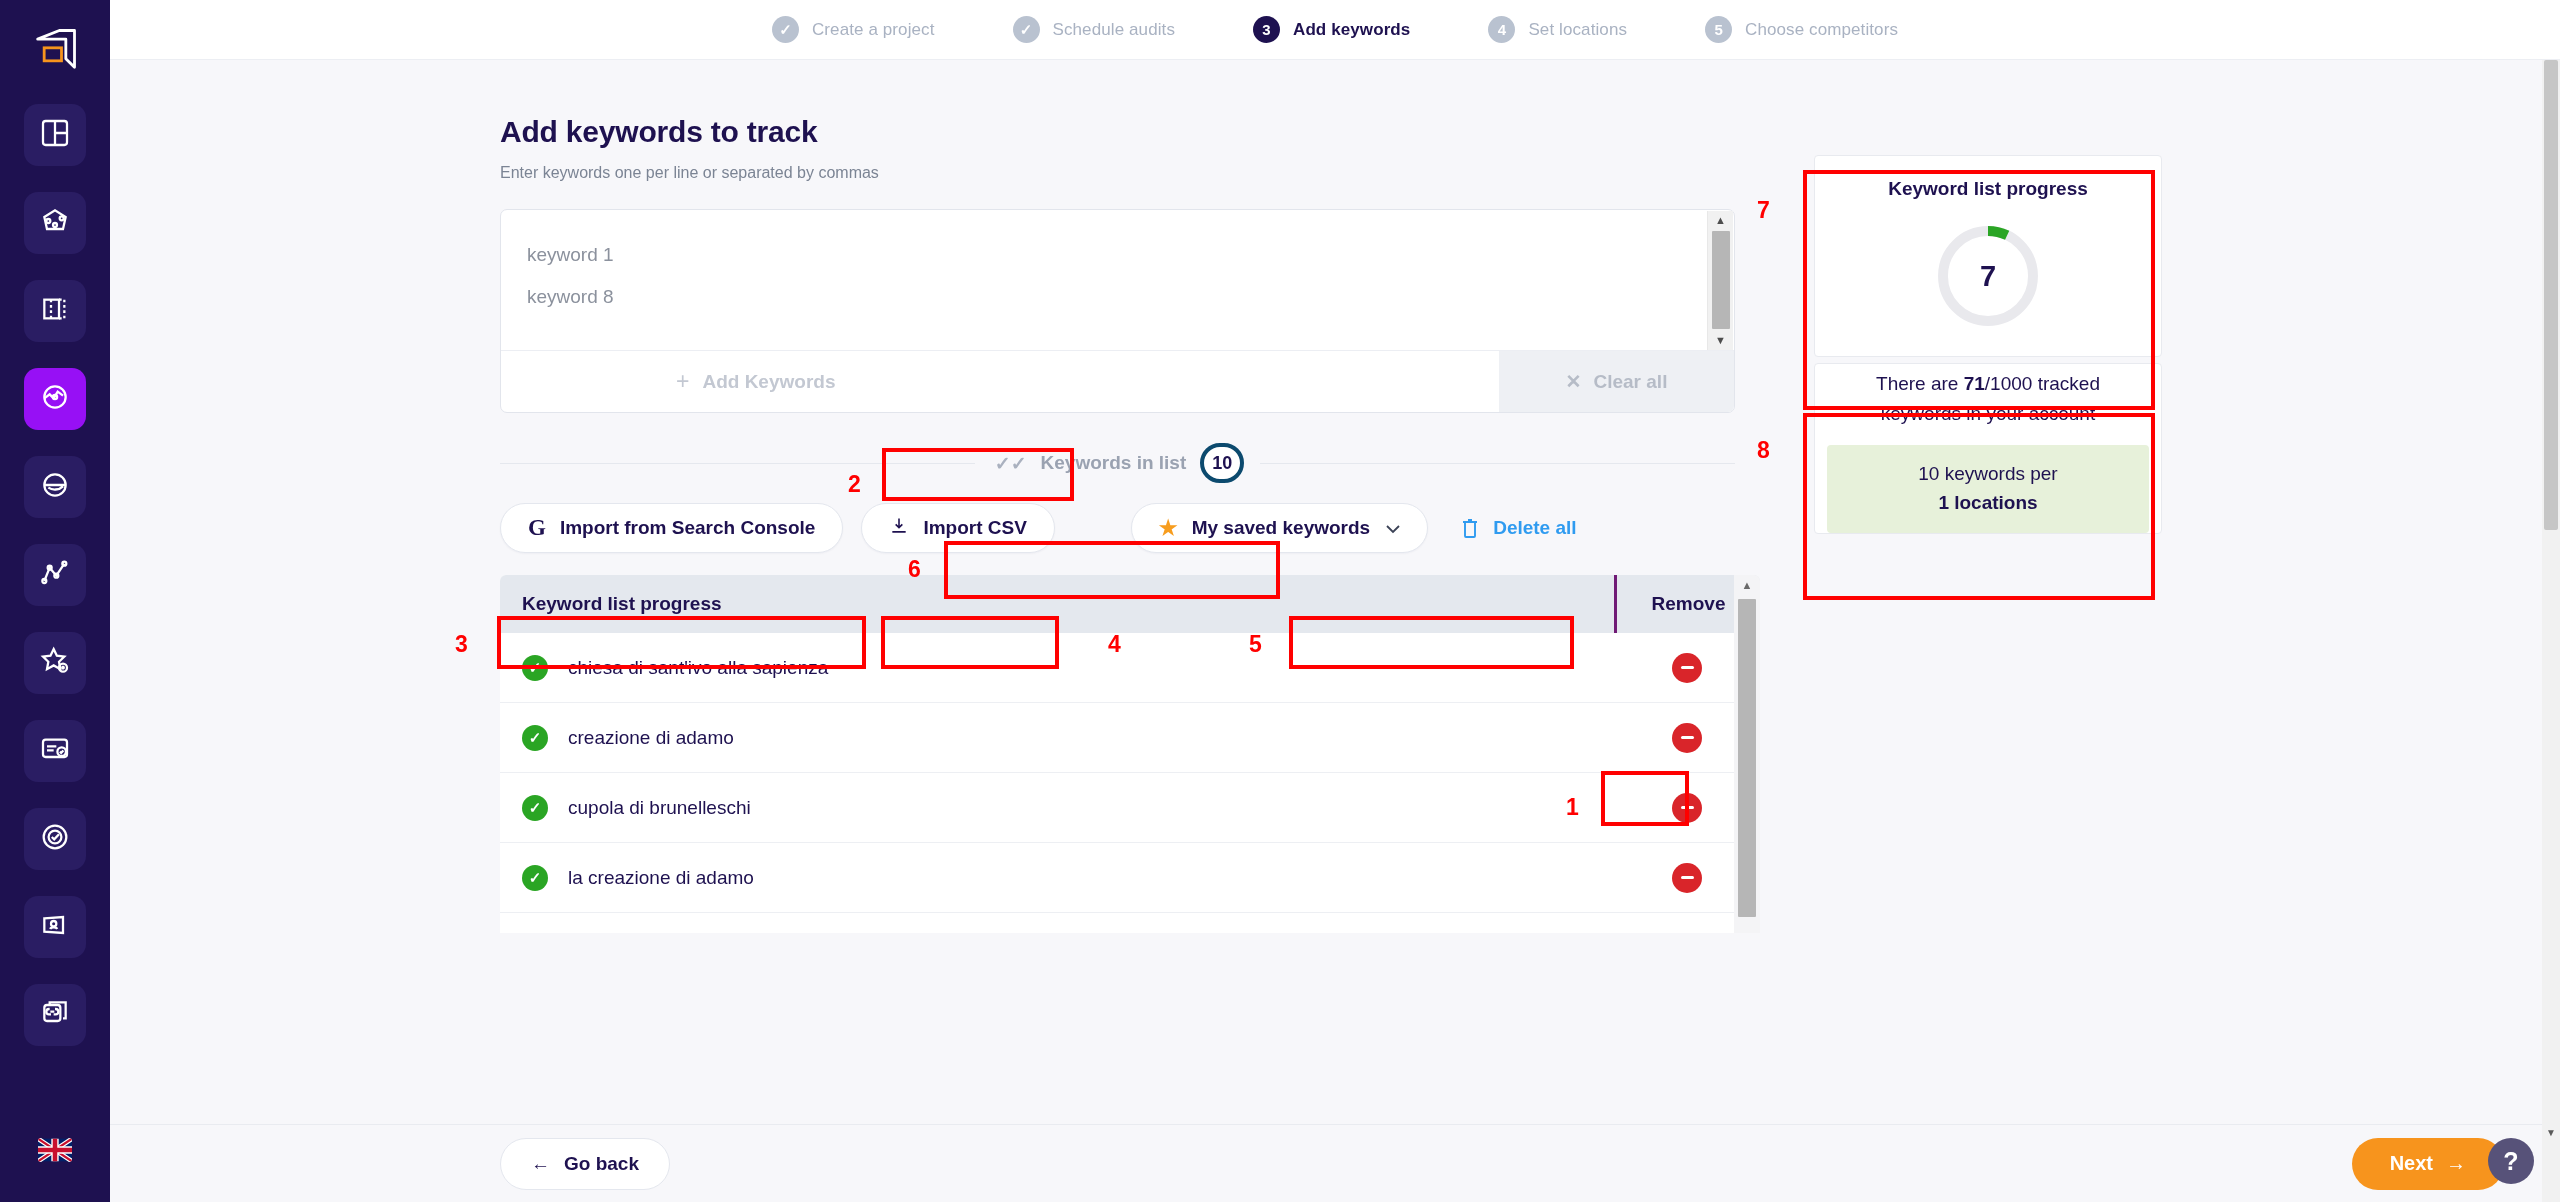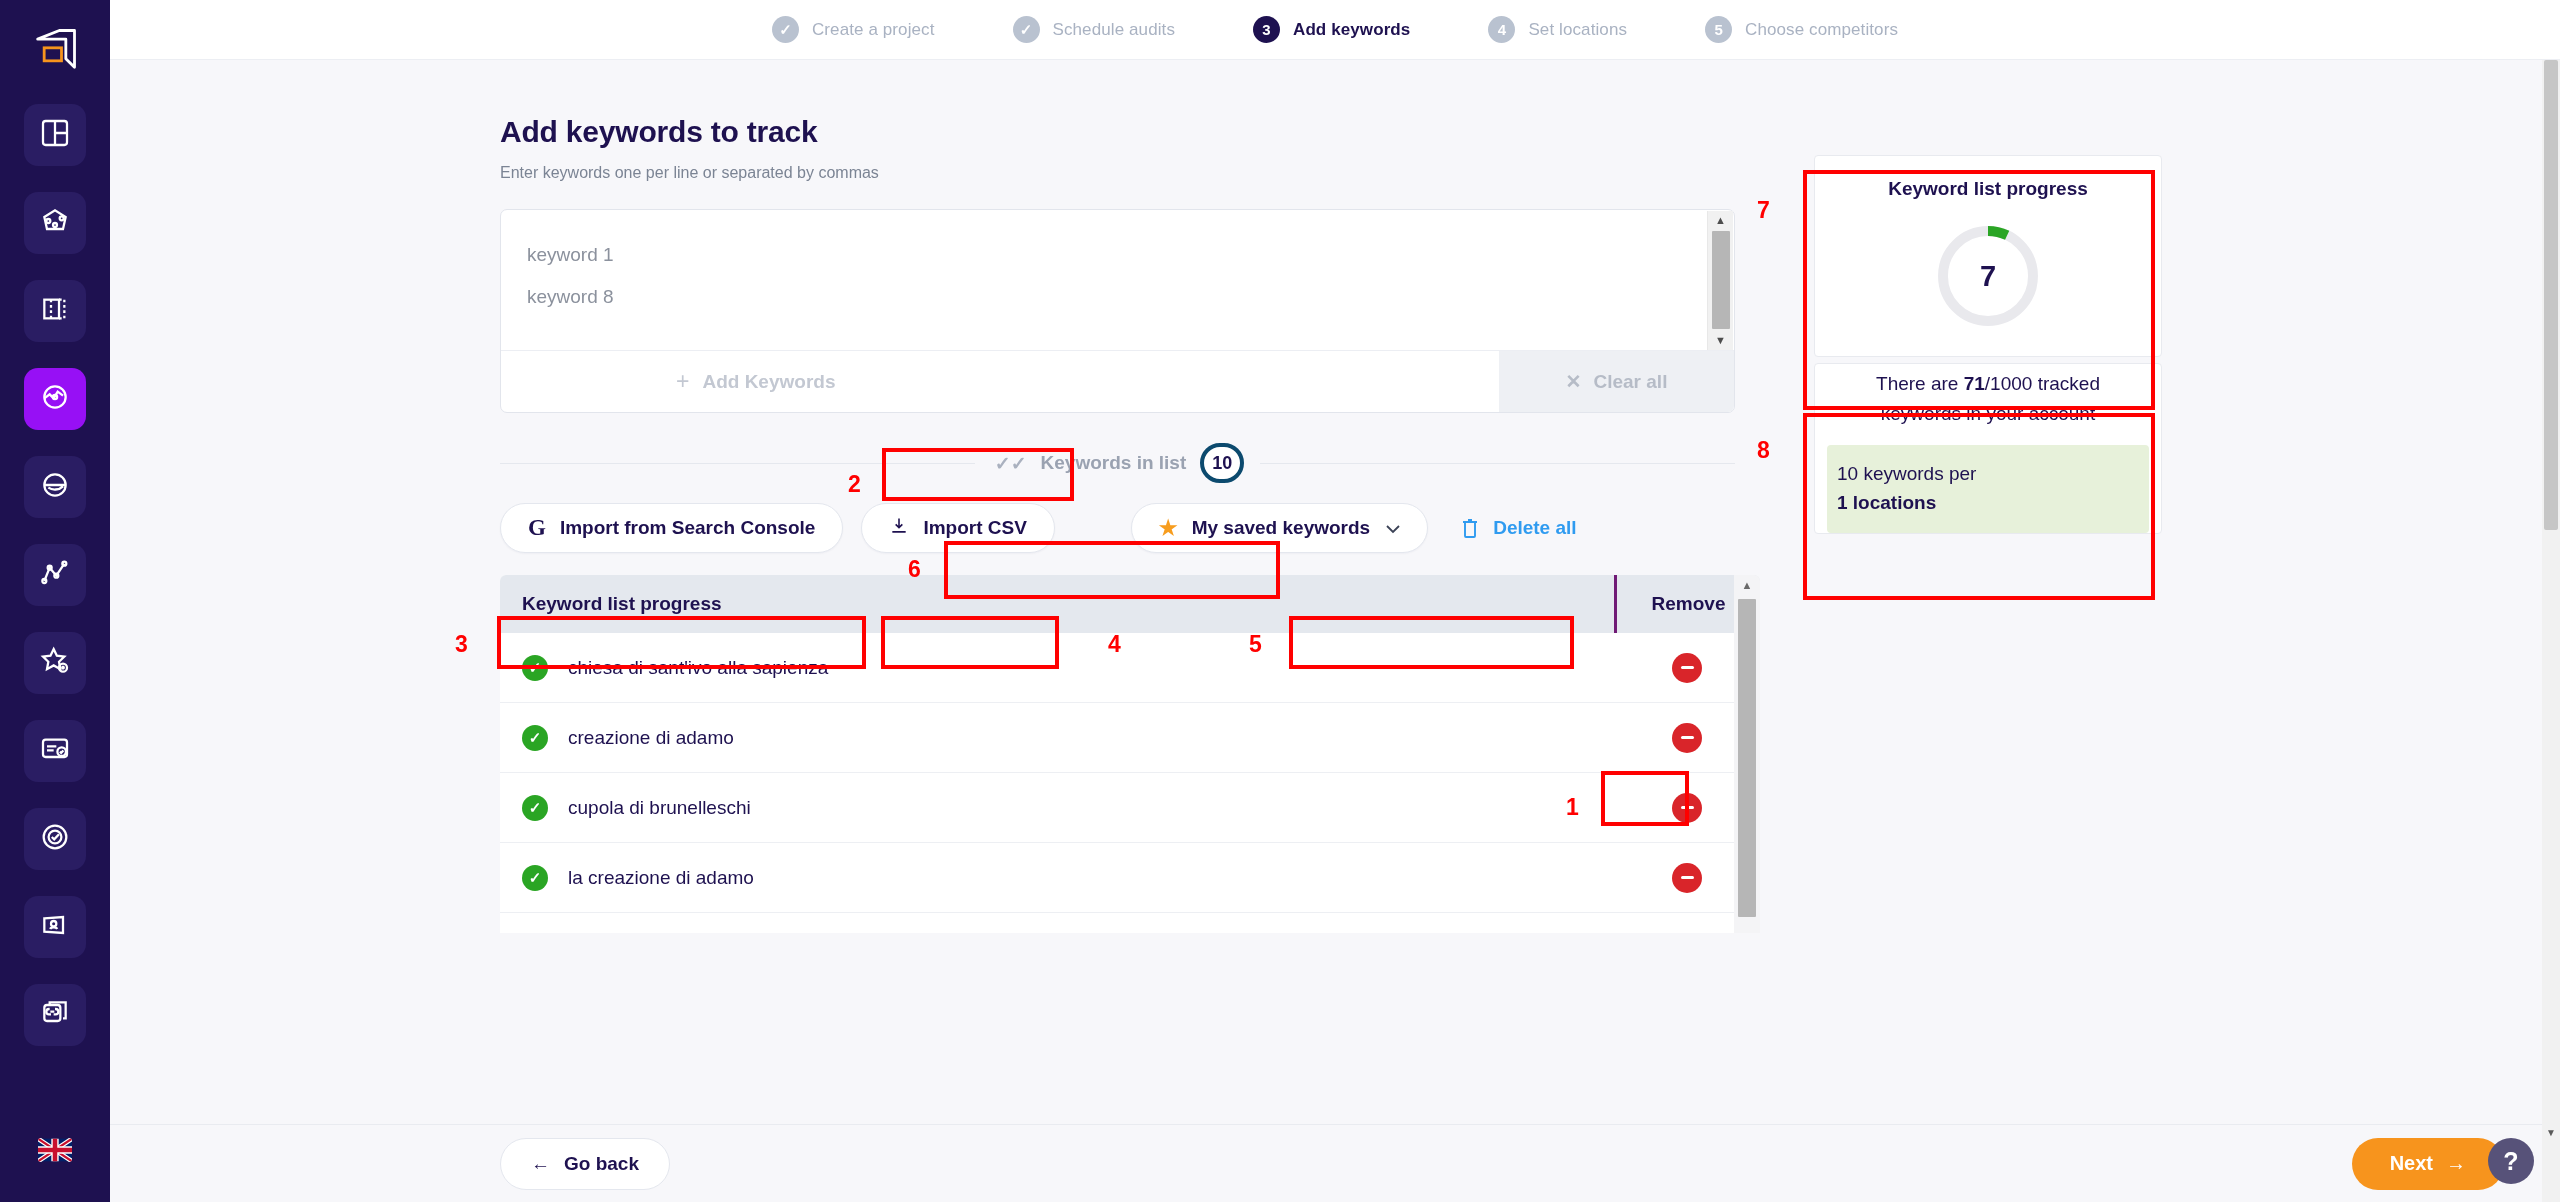--- a/index.html
+++ b/index.html
@@ -163,21 +163,21 @@
   .donut { width: 108px; height: 108px; margin: 22px auto 0; position: relative; }
   .donut-num {
     position: absolute; inset: 0; display: flex; align-items: center;
     justify-content: center; font-size: 29px; font-weight: bold; color: #1e1150;
   }
   .acct-card { margin-top: 6px; padding: 5px 20px 0; }
   .acct-txt { font-size: 19px; color: #1e1150; line-height: 30px; text-align: center; }
   .acct-txt b { font-weight: bold; }
   .acct-note {
     margin: 16px -8px 0; background: #e7f1da; border-radius: 4px;
-    padding: 14px 10px 16px; font-size: 19px; color: #1e1150;
+    padding: 14px 10px 16px; text-align: center; font-size: 19px; color: #1e1150;
     line-height: 29px;
   }
   .acct-note b { font-weight: bold; }
 
   
   .footer {
     position: absolute; left: 0; right: 0; bottom: 0; height: 78px;
     background: #f7f7fa; border-top: 1px solid #e9ebf0;
     display: flex; align-items: center; padding: 0 56px 0 390px;
   }

